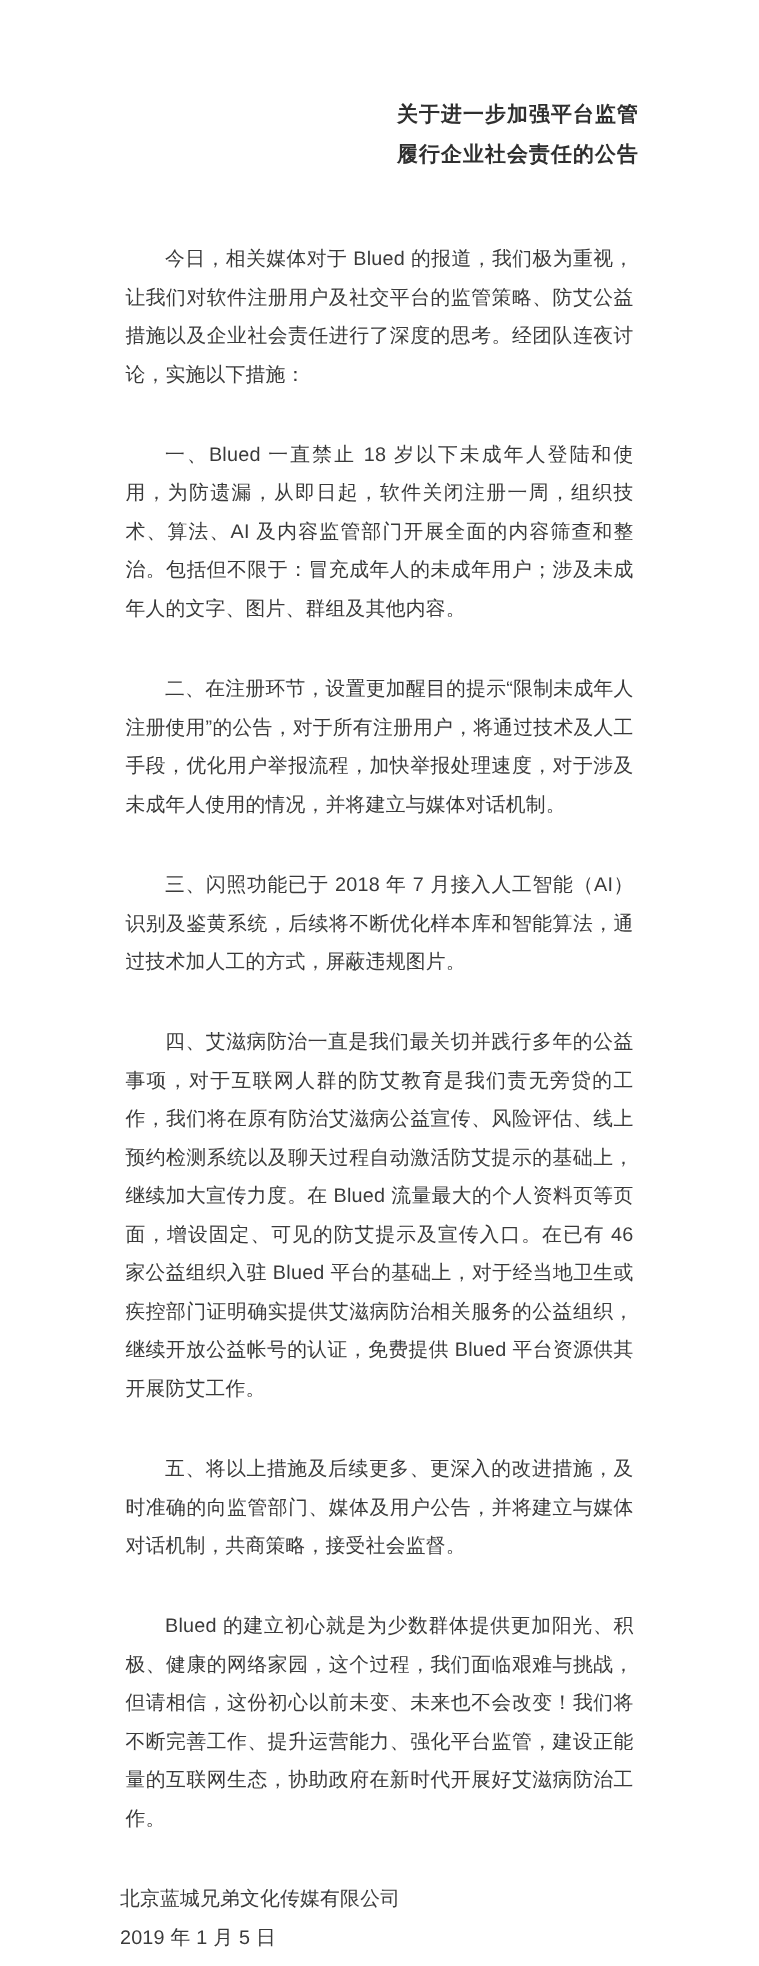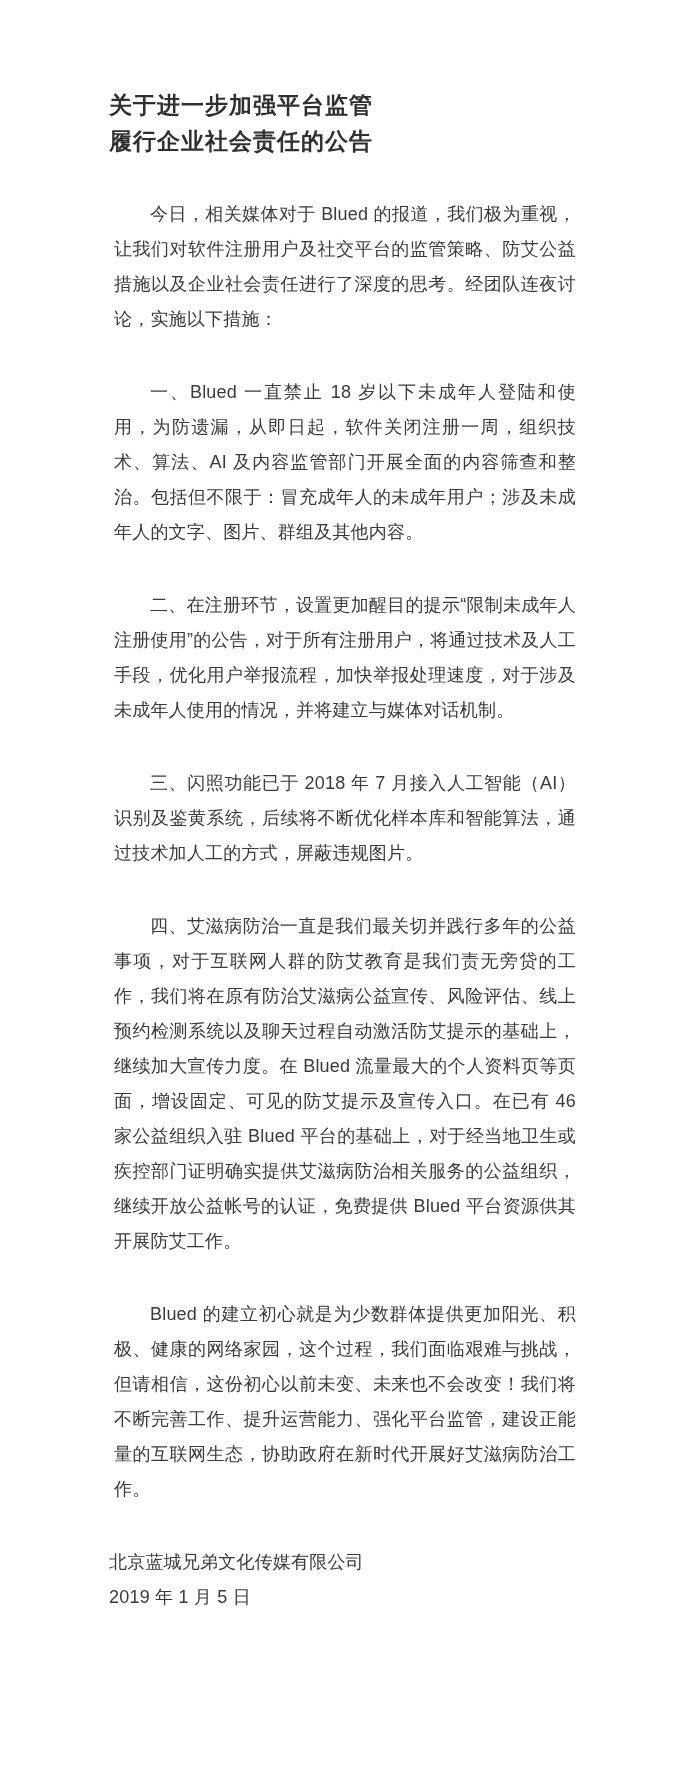--- a/index.html
+++ b/index.html
@@ -10,26 +10,26 @@
   .page {
     width: 690px;
     min-height: 1787px;
     box-sizing: border-box;
     padding: 87px 109px 99px 109px;
     background: #ffffff;
     color: #3a3a3a;
     font-family: "Liberation Sans", "DejaVu Sans", sans-serif;
   }
   .doc-title {
-    margin: 0 0 38px 0;
-    font-size: 23px;
+    margin: 0 0 59px 0;
+    font-size: 19px;
     font-weight: bold;
     line-height: 36px;
     letter-spacing: 1px;
-    text-align: left;
+    text-align: right;
     color: #2f2f2f;
   }
   .doc-title .title-line {
     display: block;
   }
   .para {
     margin: 38px 5px;
     font-size: 18px;
     line-height: 35px;
     letter-spacing: 0.2px;
@@ -60,20 +60,21 @@
   <p class="para">今日，相关媒体对于 Blued 的报道，我们极为重视，让我们对软件注册用户及社交平台的监管策略、防艾公益措施以及企业社会责任进行了深度的思考。经团队连夜讨论，实施以下措施：</p>
 
   <p class="para">一、Blued 一直禁止 18 岁以下未成年人登陆和使用，为防遗漏，从即日起，软件关闭注册一周，组织技术、算法、AI 及内容监管部门开展全面的内容筛查和整治。包括但不限于：冒充成年人的未成年用户；涉及未成年人的文字、图片、群组及其他内容。</p>
 
   <p class="para">二、在注册环节，设置更加醒目的提示“限制未成年人注册使用”的公告，对于所有注册用户，将通过技术及人工手段，优化用户举报流程，加快举报处理速度，对于涉及未成年人使用的情况，并将建立与媒体对话机制。</p>
 
   <p class="para">三、闪照功能已于 2018 年 7 月接入人工智能（AI）识别及鉴黄系统，后续将不断优化样本库和智能算法，通过技术加人工的方式，屏蔽违规图片。</p>
 
   <p class="para">四、艾滋病防治一直是我们最关切并践行多年的公益事项，对于互联网人群的防艾教育是我们责无旁贷的工作，我们将在原有防治艾滋病公益宣传、风险评估、线上预约检测系统以及聊天过程自动激活防艾提示的基础上，继续加大宣传力度。在 Blued 流量最大的个人资料页等页面，增设固定、可见的防艾提示及宣传入口。在已有 46 家公益组织入驻 Blued 平台的基础上，对于经当地卫生或疾控部门证明确实提供艾滋病防治相关服务的公益组织，继续开放公益帐号的认证，免费提供 Blued 平台资源供其开展防艾工作。</p>
 
+  <p class="para">五、将以上措施及后续更多、更深入的改进措施，及时准确的向监管部门、媒体及用户公告，并将建立与媒体对话机制，共商策略，接受社会监督。</p>
 
   <p class="para">Blued 的建立初心就是为少数群体提供更加阳光、积极、健康的网络家园，这个过程，我们面临艰难与挑战，但请相信，这份初心以前未变、未来也不会改变！我们将不断完善工作、提升运营能力、强化平台监管，建设正能量的互联网生态，协助政府在新时代开展好艾滋病防治工作。</p>
 
   <div class="signature-block">
     <div>北京蓝城兄弟文化传媒有限公司</div>
     <div>2019 年 1 月 5 日</div>
   </div>
 
 </div>
 

